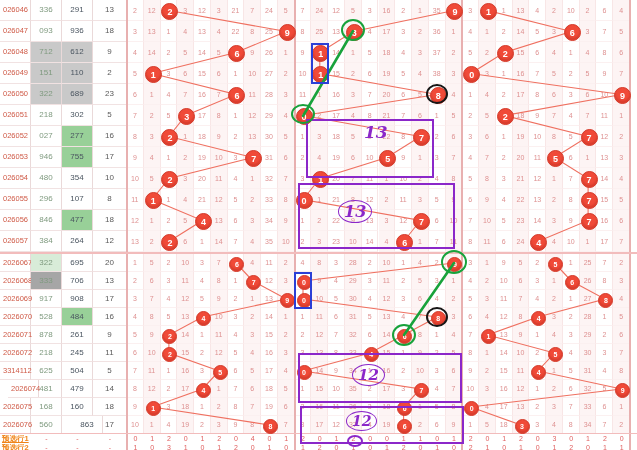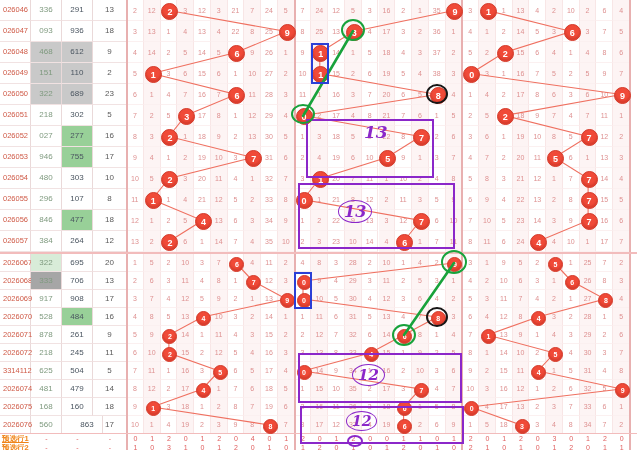--- a/index.html
+++ b/index.html
@@ -94,21 +94,21 @@
       <div class="cell miss stripe" style="left: 479.1px; top: 21px; width: 16.7667px; height: 21px;">1</div>
       <div class="cell miss" style="left: 495.867px; top: 21px; width: 16.7667px; height: 21px;">2</div>
       <div class="cell miss stripe" style="left: 512.633px; top: 21px; width: 16.7667px; height: 21px;">14</div>
       <div class="cell miss" style="left: 529.4px; top: 21px; width: 16.7667px; height: 21px;">5</div>
       <div class="cell miss stripe" style="left: 546.167px; top: 21px; width: 16.7667px; height: 21px;">3</div>
       <div class="cell miss" style="left: 562.933px; top: 21px; width: 16.7667px; height: 21px;"></div>
       <div class="cell miss stripe" style="left: 579.7px; top: 21px; width: 16.7667px; height: 21px;">3</div>
       <div class="cell miss" style="left: 596.467px; top: 21px; width: 16.7667px; height: 21px;">7</div>
       <div class="cell miss stripe" style="left: 613.233px; top: 21px; width: 16.7667px; height: 21px;">5</div>
       <div class="cell idc" style="left: 0px; top: 42px; width: 31px; height: 21px;">026048</div>
-      <div class="cell va" style="left: 31px; top: 42px; width: 31px; height: 21px; background: rgb(201, 201, 201);">468</div>
+      <div class="cell va" style="left: 31px; top: 42px; width: 31px; height: 21px; background: rgb(201, 201, 201);">712</div>
       <div class="cell vb" style="left: 62px; top: 42px; width: 31px; height: 21px; background: rgb(201, 201, 201);">612</div>
       <div class="cell vs" style="left: 93px; top: 42px; width: 34px; height: 21px;">9</div>
       <div class="cell miss" style="left: 127px; top: 42px; width: 16.7667px; height: 21px;">4</div>
       <div class="cell miss stripe" style="left: 143.767px; top: 42px; width: 16.7667px; height: 21px;">14</div>
       <div class="cell miss" style="left: 160.533px; top: 42px; width: 16.7667px; height: 21px;">2</div>
       <div class="cell miss stripe" style="left: 177.3px; top: 42px; width: 16.7667px; height: 21px;">5</div>
       <div class="cell miss" style="left: 194.067px; top: 42px; width: 16.7667px; height: 21px;">14</div>
       <div class="cell miss stripe" style="left: 210.833px; top: 42px; width: 16.7667px; height: 21px;">5</div>
       <div class="cell miss" style="left: 227.6px; top: 42px; width: 16.7667px; height: 21px;"></div>
       <div class="cell miss stripe" style="left: 244.367px; top: 42px; width: 16.7667px; height: 21px;">9</div>
@@ -299,21 +299,21 @@
       <div class="cell miss" style="left: 495.867px; top: 147px; width: 16.7667px; height: 21px;">2</div>
       <div class="cell miss stripe" style="left: 512.633px; top: 147px; width: 16.7667px; height: 21px;">20</div>
       <div class="cell miss" style="left: 529.4px; top: 147px; width: 16.7667px; height: 21px;">11</div>
       <div class="cell miss stripe" style="left: 546.167px; top: 147px; width: 16.7667px; height: 21px;"></div>
       <div class="cell miss" style="left: 562.933px; top: 147px; width: 16.7667px; height: 21px;">6</div>
       <div class="cell miss stripe" style="left: 579.7px; top: 147px; width: 16.7667px; height: 21px;">1</div>
       <div class="cell miss" style="left: 596.467px; top: 147px; width: 16.7667px; height: 21px;">13</div>
       <div class="cell miss stripe" style="left: 613.233px; top: 147px; width: 16.7667px; height: 21px;">3</div>
       <div class="cell idc" style="left: 0px; top: 168px; width: 31px; height: 21px;">026054</div>
       <div class="cell va" style="left: 31px; top: 168px; width: 31px; height: 21px;">480</div>
-      <div class="cell vb" style="left: 62px; top: 168px; width: 31px; height: 21px;">303</div>
+      <div class="cell vb" style="left: 62px; top: 168px; width: 31px; height: 21px;">354</div>
       <div class="cell vs" style="left: 93px; top: 168px; width: 34px; height: 21px;">10</div>
       <div class="cell miss" style="left: 127px; top: 168px; width: 16.7667px; height: 21px;">10</div>
       <div class="cell miss stripe" style="left: 143.767px; top: 168px; width: 16.7667px; height: 21px;">5</div>
       <div class="cell miss" style="left: 160.533px; top: 168px; width: 16.7667px; height: 21px;"></div>
       <div class="cell miss stripe" style="left: 177.3px; top: 168px; width: 16.7667px; height: 21px;">3</div>
       <div class="cell miss" style="left: 194.067px; top: 168px; width: 16.7667px; height: 21px;">20</div>
       <div class="cell miss stripe" style="left: 210.833px; top: 168px; width: 16.7667px; height: 21px;">11</div>
       <div class="cell miss" style="left: 227.6px; top: 168px; width: 16.7667px; height: 21px;">4</div>
       <div class="cell miss stripe" style="left: 244.367px; top: 168px; width: 16.7667px; height: 21px;">1</div>
       <div class="cell miss" style="left: 261.133px; top: 168px; width: 16.7667px; height: 21px;">32</div>
@@ -671,21 +671,21 @@
       <div class="cell miss" style="left: 462.333px; top: 362px; width: 16.7667px; height: 18px;">9</div>
       <div class="cell miss stripe" style="left: 479.1px; top: 362px; width: 16.7667px; height: 18px;">2</div>
       <div class="cell miss" style="left: 495.867px; top: 362px; width: 16.7667px; height: 18px;">15</div>
       <div class="cell miss stripe" style="left: 512.633px; top: 362px; width: 16.7667px; height: 18px;">11</div>
       <div class="cell miss" style="left: 529.4px; top: 362px; width: 16.7667px; height: 18px;"></div>
       <div class="cell miss stripe" style="left: 546.167px; top: 362px; width: 16.7667px; height: 18px;">1</div>
       <div class="cell miss" style="left: 562.933px; top: 362px; width: 16.7667px; height: 18px;">5</div>
       <div class="cell miss stripe" style="left: 579.7px; top: 362px; width: 16.7667px; height: 18px;">31</div>
       <div class="cell miss" style="left: 596.467px; top: 362px; width: 16.7667px; height: 18px;">4</div>
       <div class="cell miss stripe" style="left: 613.233px; top: 362px; width: 16.7667px; height: 18px;">8</div>
-      <div class="cell idc" style="left: 0px; top: 380px; width: 31px; height: 18px;">2026074</div>
+      <div class="cell idc" style="left: 8px; top: 380px; width: 31px; height: 18px;">2026074</div>
       <div class="cell va" style="left: 31px; top: 380px; width: 31px; height: 18px;">481</div>
       <div class="cell vb" style="left: 62px; top: 380px; width: 31px; height: 18px;">479</div>
       <div class="cell vs" style="left: 93px; top: 380px; width: 34px; height: 18px;">14</div>
       <div class="cell miss" style="left: 127px; top: 380px; width: 16.7667px; height: 18px;">8</div>
       <div class="cell miss stripe" style="left: 143.767px; top: 380px; width: 16.7667px; height: 18px;">12</div>
       <div class="cell miss" style="left: 160.533px; top: 380px; width: 16.7667px; height: 18px;">2</div>
       <div class="cell miss stripe" style="left: 177.3px; top: 380px; width: 16.7667px; height: 18px;">17</div>
       <div class="cell miss" style="left: 194.067px; top: 380px; width: 16.7667px; height: 18px;"></div>
       <div class="cell miss stripe" style="left: 210.833px; top: 380px; width: 16.7667px; height: 18px;">1</div>
       <div class="cell miss" style="left: 227.6px; top: 380px; width: 16.7667px; height: 18px;">7</div>

